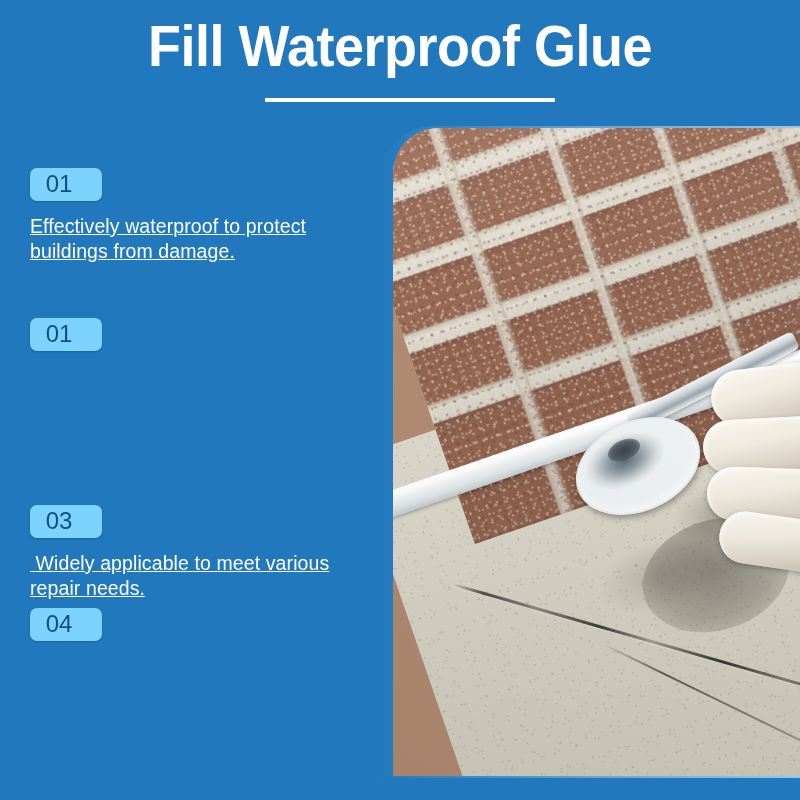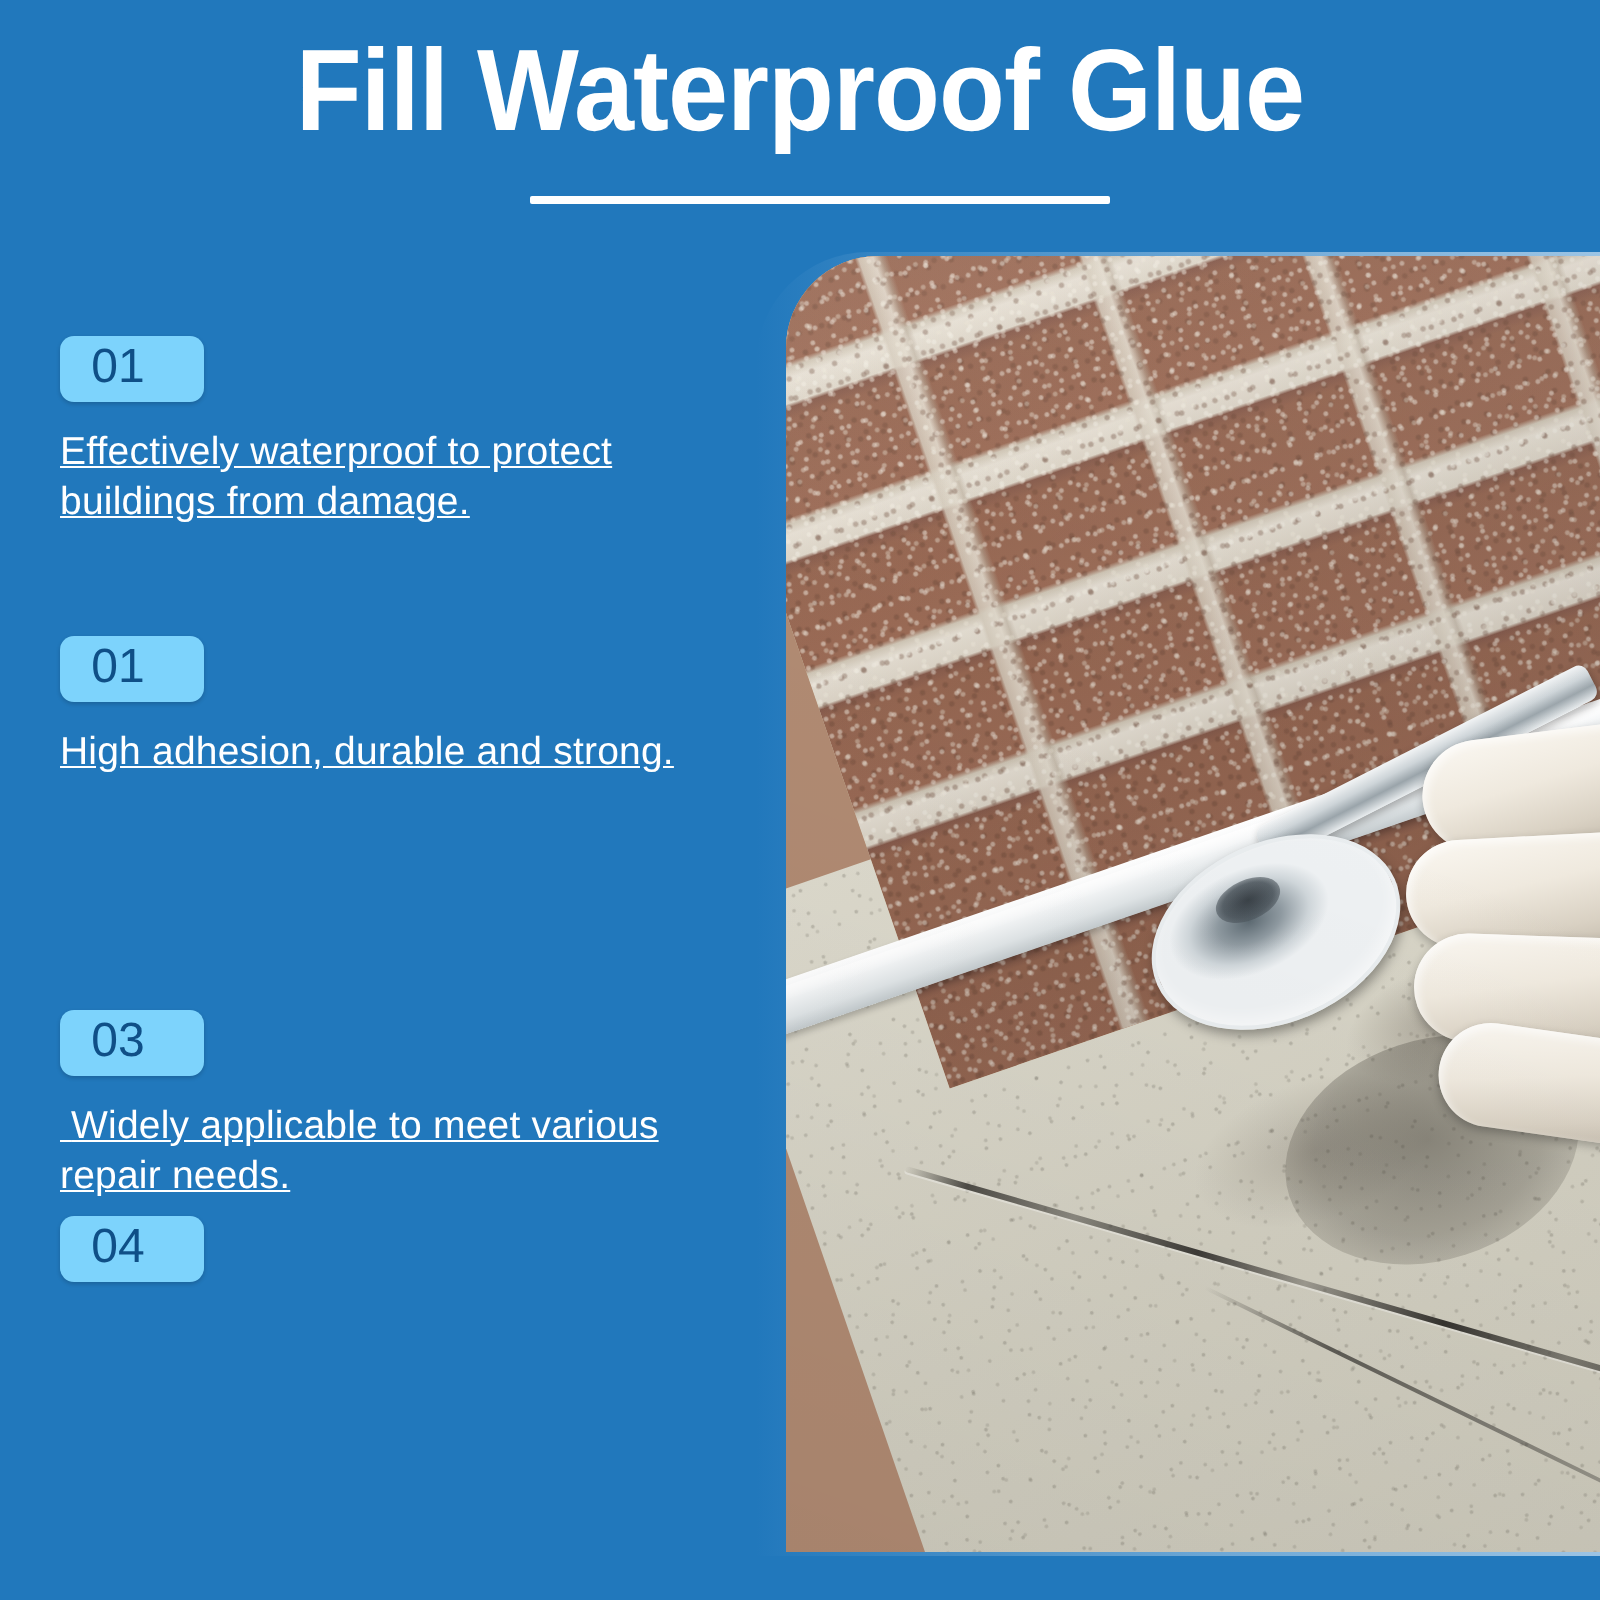--- a/index.html
+++ b/index.html
@@ -363,21 +363,20 @@
   <div class="features">
 
     <div class="feature feature-1">
       <div class="badge">01</div>
       <div class="feature-text">Effectively waterproof to protect
 buildings from damage.</div>
     </div>
 
     <div class="feature feature-2">
       <div class="badge">01</div>
-      <div class="feature-text">High adhesion, durable and strong.</div>
     </div>
 
     <div class="feature feature-3">
       <div class="badge">03</div>
       <div class="feature-text"> Widely applicable to meet various
 repair needs.</div>
     </div>
 
     <div class="feature feature-4">
       <div class="badge">04</div>

